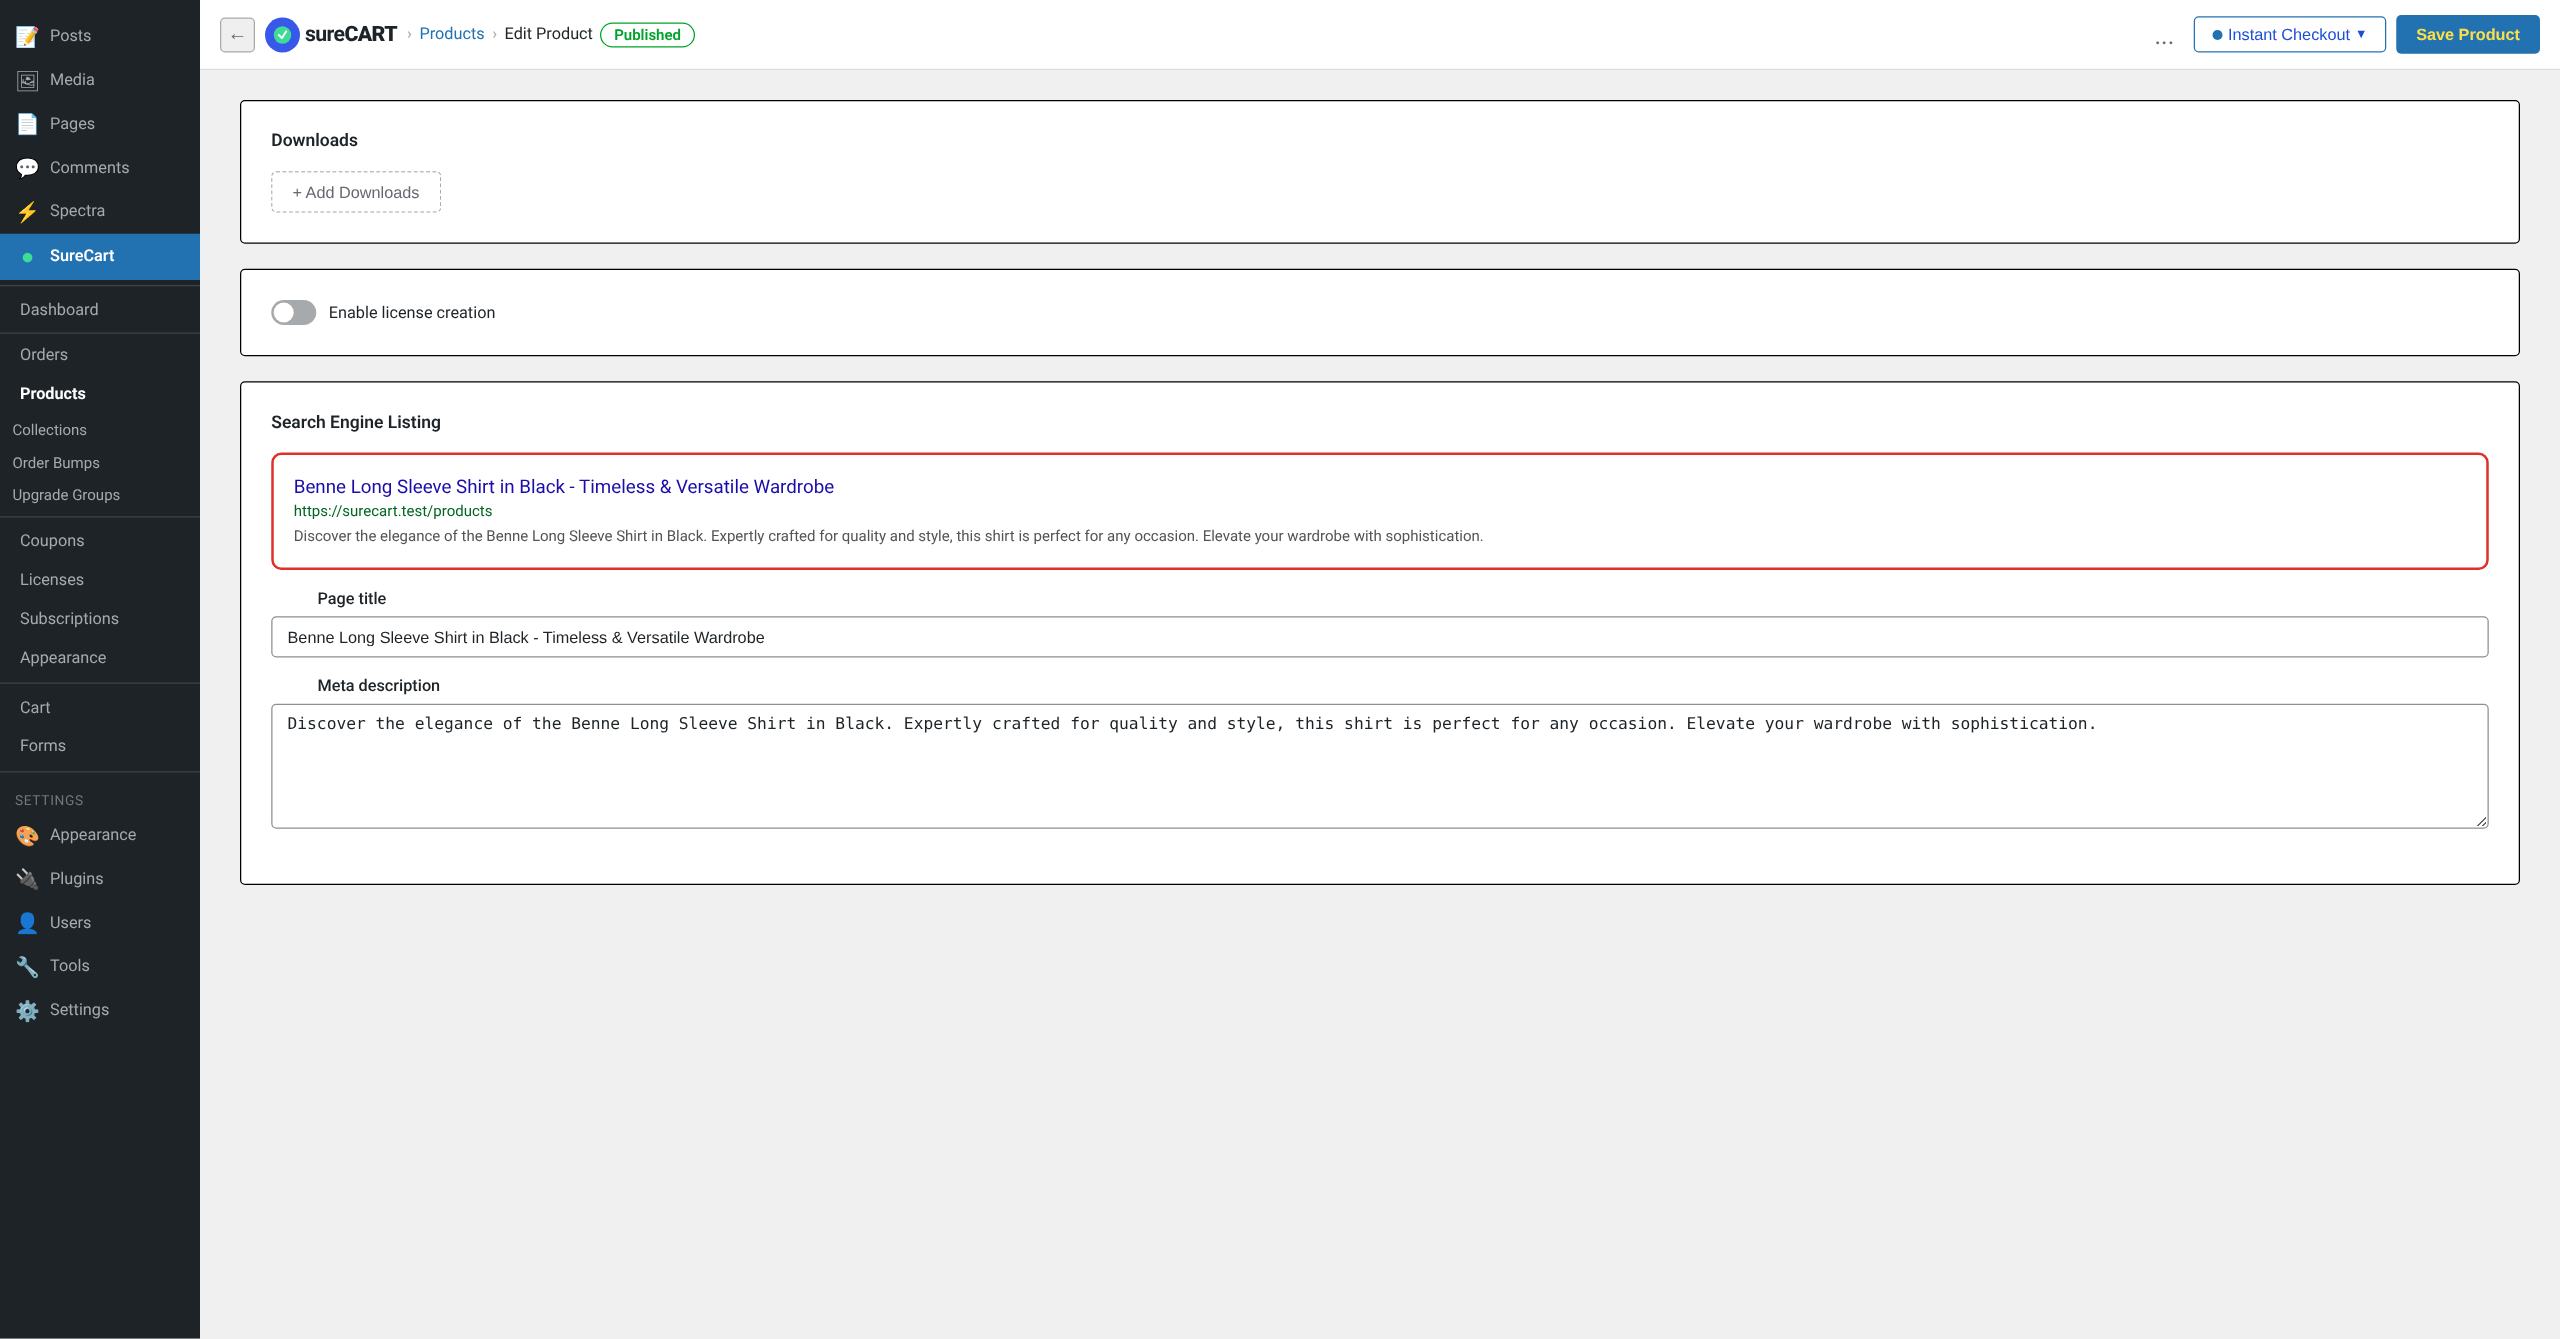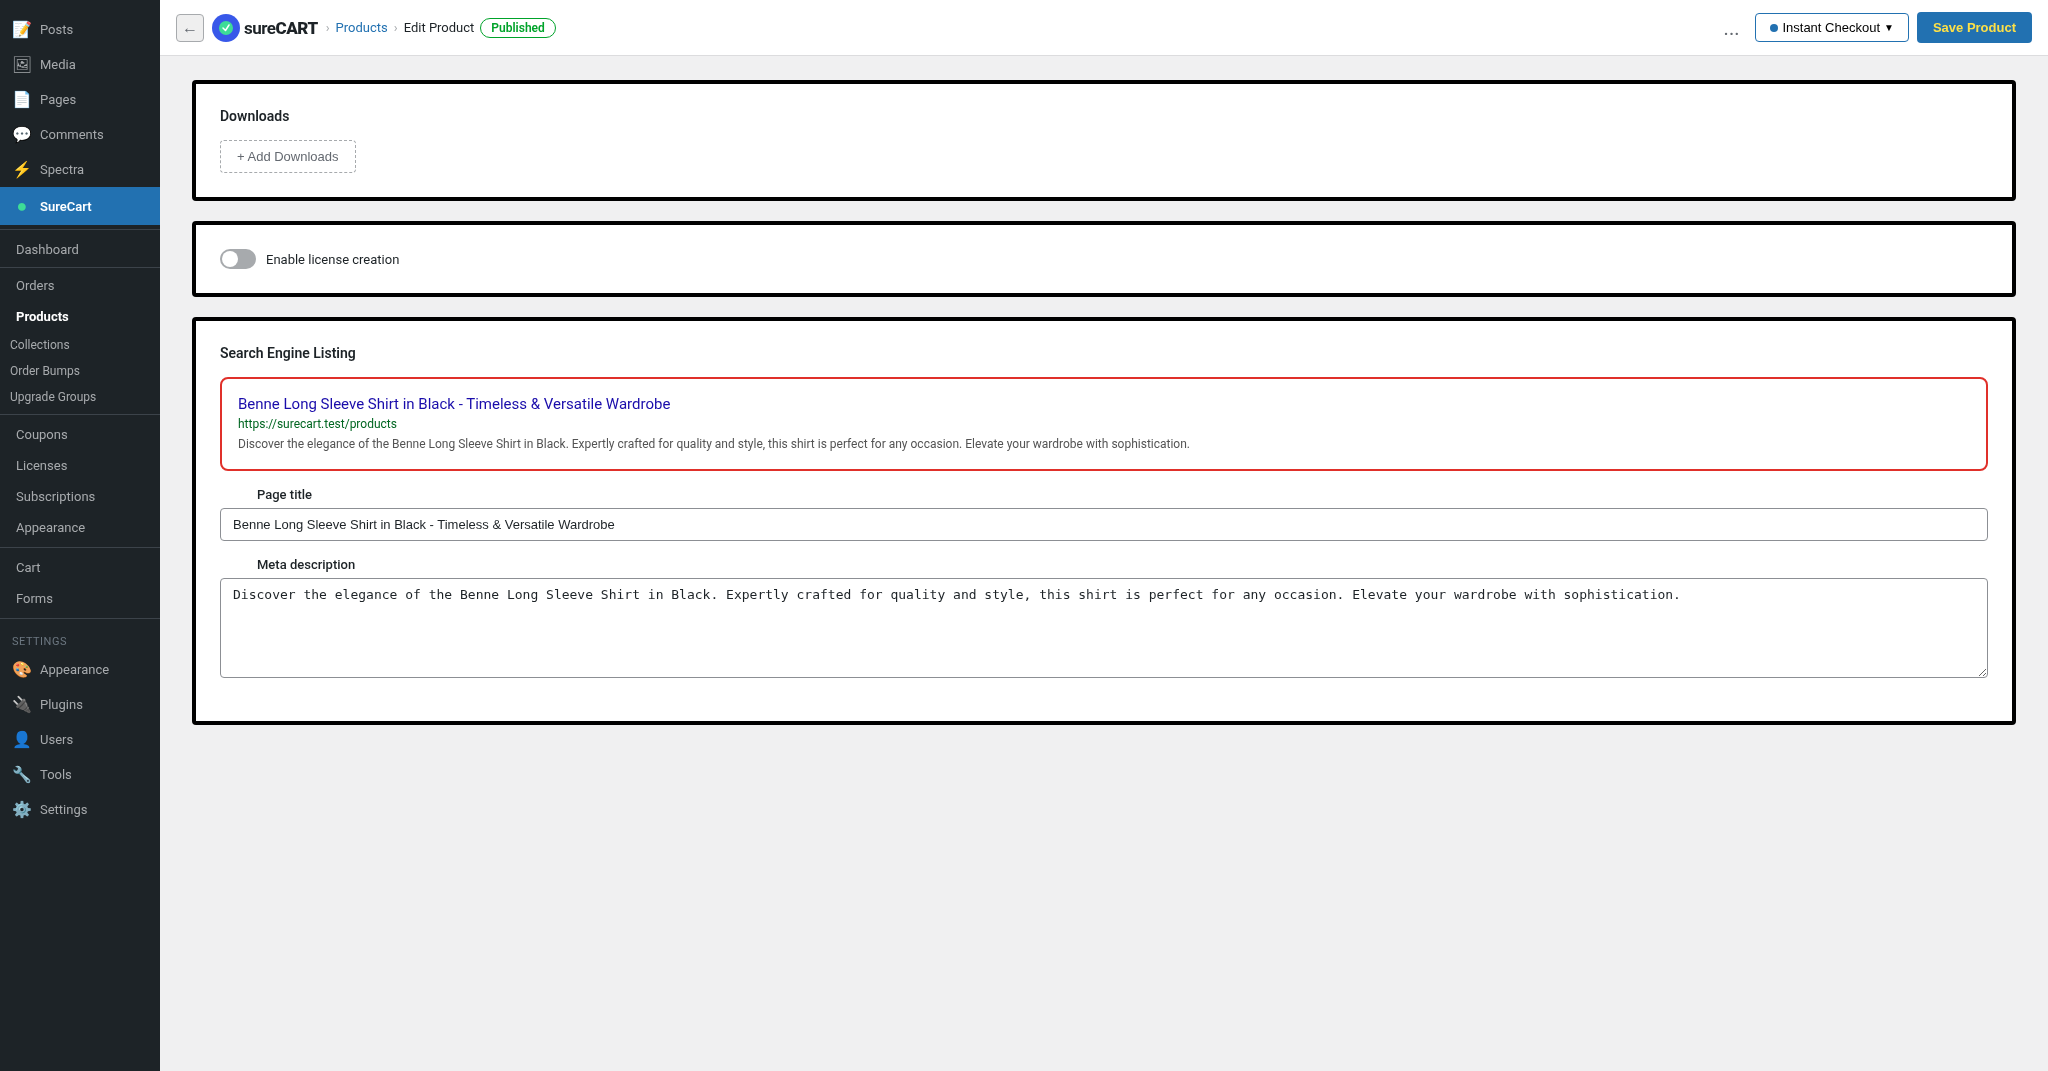--- a/index.html
+++ b/index.html
@@ -22,30 +22,30 @@
     .topbar { background: #fff; border-bottom: 1px solid #dcdcde; display: flex; align-items: center; padding: 0 16px; height: 56px; gap: 8px; flex-shrink: 0; }
     .topbar-back { width: 28px; height: 28px; border: 1px solid #a7aaad; border-radius: 4px; display: flex; align-items: center; justify-content: center; cursor: pointer; color: #646970; font-size: 16px; }
     .topbar-logo { display: flex; align-items: center; gap: 4px; }
     .surecart-logo { width: 28px; height: 28px; background: #3858e9; border-radius: 50%; display: flex; align-items: center; justify-content: center; color: white; font-size: 14px; font-weight: bold; }
     .breadcrumb { display: flex; align-items: center; gap: 6px; color: #646970; font-size: 13px; }
     .breadcrumb a { color: #2271b1; text-decoration: none; }
     .breadcrumb .current { color: #1d2327; }
     .published-badge { background: #fff; border: 1px solid #00a32a; color: #00a32a; border-radius: 20px; padding: 2px 10px; font-size: 12px; font-weight: 600; }
     .topbar-spacer { flex: 1; }
     .topbar-dots { color: #646970; font-size: 20px; cursor: pointer; padding: 4px 8px; }
-    .instant-checkout-btn { display: flex; align-items: center; gap: 4px; border: 1px solid #2271b1; color: #000000; background: #fff; border-radius: 4px; padding: 6px 14px; cursor: pointer; font-size: 13px; font-weight: 500; }
+    .instant-checkout-btn { display: flex; align-items: center; gap: 4px; border: 1px solid #2271b1; color: #1d4ed8; background: #fff; border-radius: 4px; padding: 6px 14px; cursor: pointer; font-size: 13px; font-weight: 500; }
     .instant-checkout-btn .chevron { font-size: 10px; }
     .save-product-btn { background: #2271b1; color: #fde047; border: none; border-radius: 4px; padding: 8px 16px; font-size: 13px; font-weight: 600; cursor: pointer; }
 
     
     .content { flex: 1; overflow-y: auto; padding: 24px 32px; display: flex; gap: 24px; }
     .content-main { flex: 1; display: flex; flex-direction: column; gap: 20px; }
 
     
-    .card { background: #fff; border: 4px solid #000000; border-radius: 4px; padding: 24px; }
+    .card { background: #fff; border: 1px solid #000000; border-radius: 4px; padding: 24px; }
     .card-title { font-size: 14px; font-weight: 600; color: #1d2327; margin-bottom: 16px; }
 
     
     .add-downloads-btn { display: flex; align-items: center; gap: 6px; border: 1px dashed #a7aaad; border-radius: 4px; padding: 8px 16px; cursor: pointer; font-size: 13px; color: #646970; background: none; }
 
     
     .toggle-row { display: flex; align-items: center; gap: 10px; }
     .toggle { width: 36px; height: 20px; background: #a7aaad; border-radius: 10px; position: relative; cursor: pointer; flex-shrink: 0; }
     .toggle::after { content: ''; position: absolute; width: 16px; height: 16px; background: white; border-radius: 50%; top: 2px; left: 2px; transition: left 0.2s; }
     .toggle-label { font-size: 13px; color: #1d2327; }

